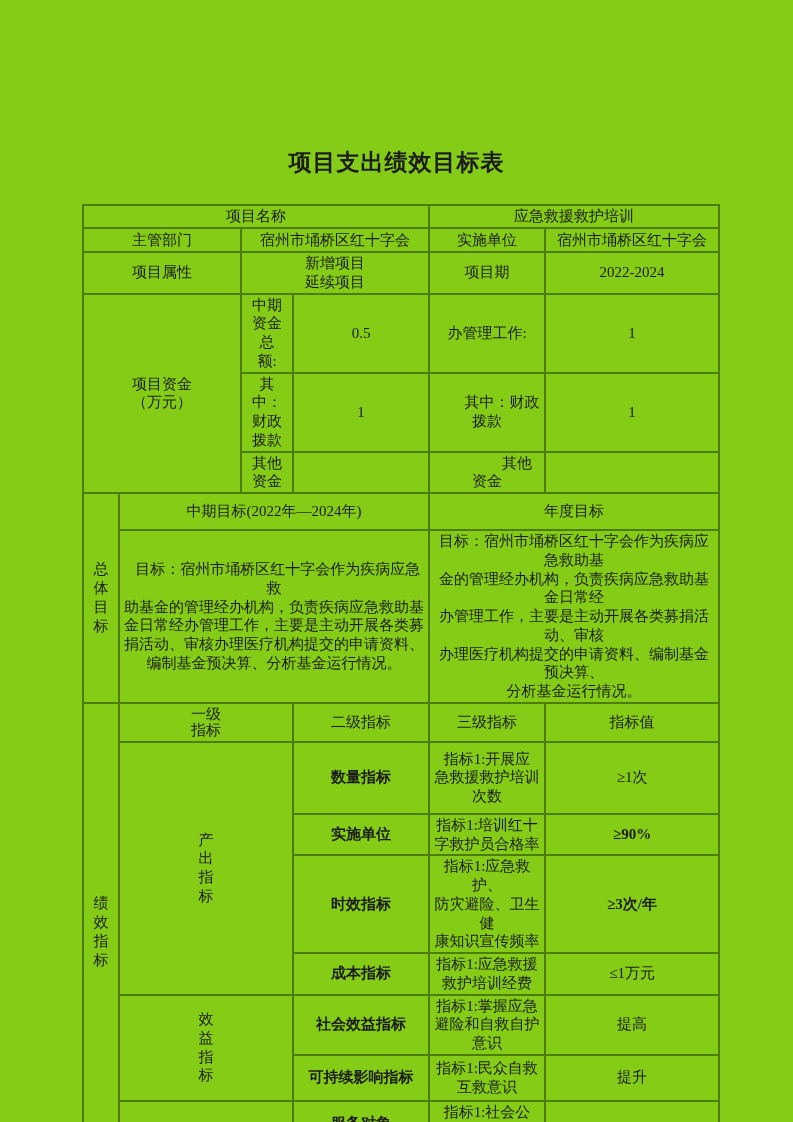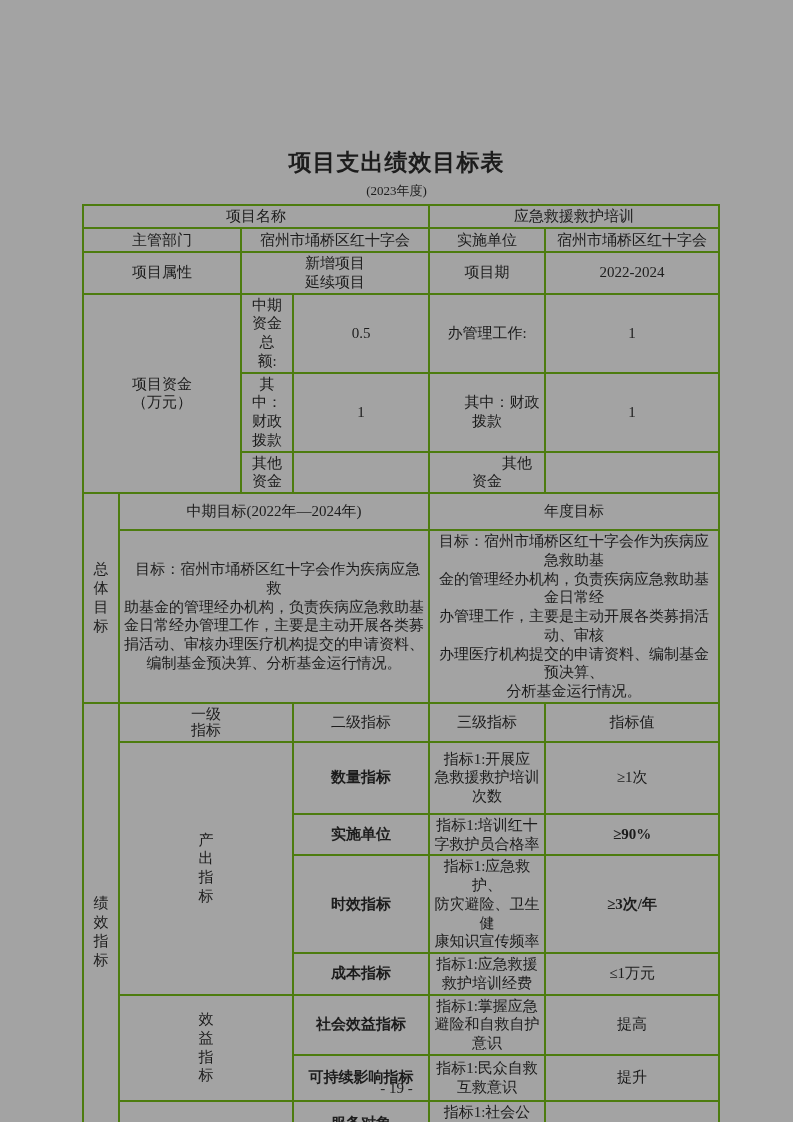--- a/index.html
+++ b/index.html
@@ -1,16 +1,16 @@
 <!DOCTYPE html>
 <html><head>
 <meta charset="utf-8">
 <style>
   html,body{margin:0;padding:0;background:#ffffff;}
-  .page{position:relative;width:793px;height:1122px;background:#a3a3a3;overflow:hidden;
+  .page{position:relative;width:793px;height:1122px;background:#84cc16;overflow:hidden;
         font-family:"Liberation Serif","DejaVu Serif",serif;color:#1c1c1c;}
   .doc-title{position:absolute;top:147px;left:0;width:100%;text-align:center;
              font-size:23px;font-weight:bold;letter-spacing:1px;}
   .doc-subtitle{position:absolute;top:182px;left:0;width:100%;text-align:center;font-size:13px;}
   table.main{position:absolute;left:82px;top:204px;width:636px;border-collapse:collapse;
              table-layout:fixed;}
   table.main td{border:2px solid #4d7c0f;padding:1px 3px;font-size:15px;text-align:center;
                 vertical-align:middle;overflow:hidden;line-height:1.25;}
   .pre{white-space:pre-line;}
   .b{font-weight:bold;}
@@ -25,21 +25,20 @@
   .attrv{font-size:14px;line-height:15px;}
   .l2c{font-weight:bold;}
   .page-number{position:absolute;top:1080px;left:0;width:100%;text-align:center;font-size:15px;}
 </style>
 </head>
 <body>
 
 <div class="page">
 
   <div class="doc-title">项目支出绩效目标表</div>
-  <div class="doc-subtitle">(2023年度)</div>
 
   <table class="main">
     <colgroup>
       <col style="width:36px">
         <col style="width:122px">
         <col style="width:52px">
         <col style="width:49px">
       <col style="width:87px">
         <col style="width:116px">
         <col style="width:174px">
@@ -168,15 +167,14 @@
         <td colspan="2" class="b">满意度指标</td>
         <td colspan="2" class="pre l2c" style="line-height:16px">服务对象
 满意度指标</td>
         <td class="pre l3c">指标1:社会公众、
 服务对象满意率</td>
         <td>≥95%</td>
       </tr>
     </tbody>
   </table>
 
-  <div class="page-number">- 19 -</div>
 
 </div>
 
 </body></html>

